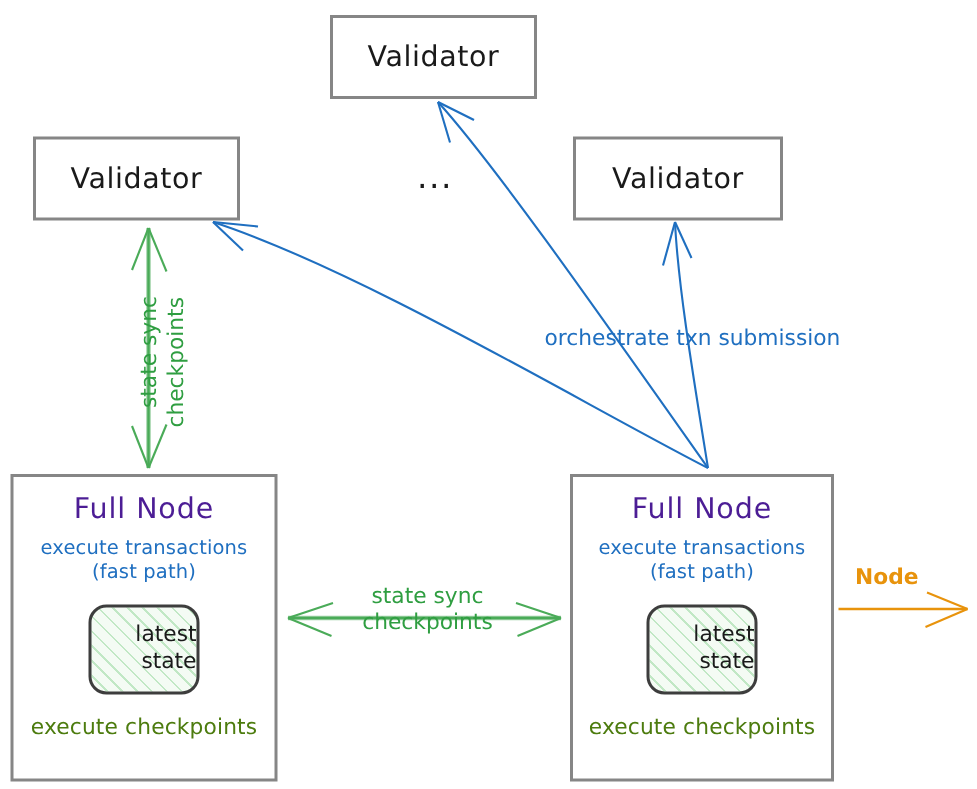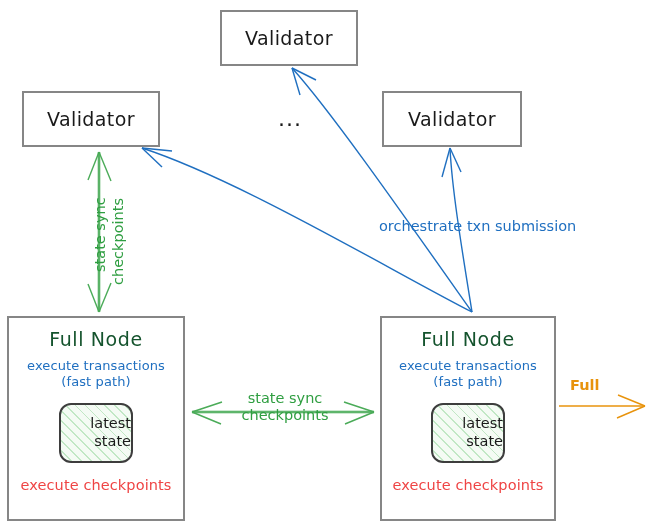--- a/index.html
+++ b/index.html
@@ -36,34 +36,34 @@
   }
 
   .fullnode-box {
     display: flex;
     flex-direction: column;
     align-items: center;
     padding-top: 10px;
   }
   .fn-title {
     font-size: 19px;
-    color: #14532d;
+    color: #4c1d95;
     letter-spacing: .6px;
     margin-bottom: 8px;
   }
   .fn-blue {
     font-size: 13px;
     color: #1f6fc0;
     text-align: center;
     line-height: 1.25;
     letter-spacing: .1px;
   }
   .fn-green {
     font-size: 14.5px;
-    color: #ef4444;
+    color: #4d7c0f;
     text-align: center;
     letter-spacing: .1px;
   }
 
   .state-box {
     position: relative;
     box-sizing: border-box;
     width: 74px;
     height: 60px;
     margin-top: 12px;
@@ -216,25 +216,25 @@
       <div>execute transactions</div>
       <div>(fast path)</div>
     </div>
     <div class="state-box">
       <span>latest</span>
       <span>state</span>
     </div>
     <div class="fn-green" style="margin-top:14px;">execute checkpoints</div>
   </div>
 
-  <div class="label-blue" style="left:379px; top:218px;">orchestrate txn submission</div>
+  <div class="label-blue" style="left:363px; top:218px;">orchestrate txn submission</div>
 
   <div class="label-green" style="left:230px; top:390px; width:110px;">
     <div>state sync</div>
     <div>checkpoints</div>
   </div>
 
   <div class="label-green-rot" style="left:92px; top:272px;">state sync</div>
   <div class="label-green-rot" style="left:110px; top:285px;">checkpoints</div>
 
-  <div class="label-orange" style="left:570px; top:377px;">Full</div>
+  <div class="label-orange" style="left:570px; top:377px;">Node</div>
 
 </div>
 
 </body></html>

